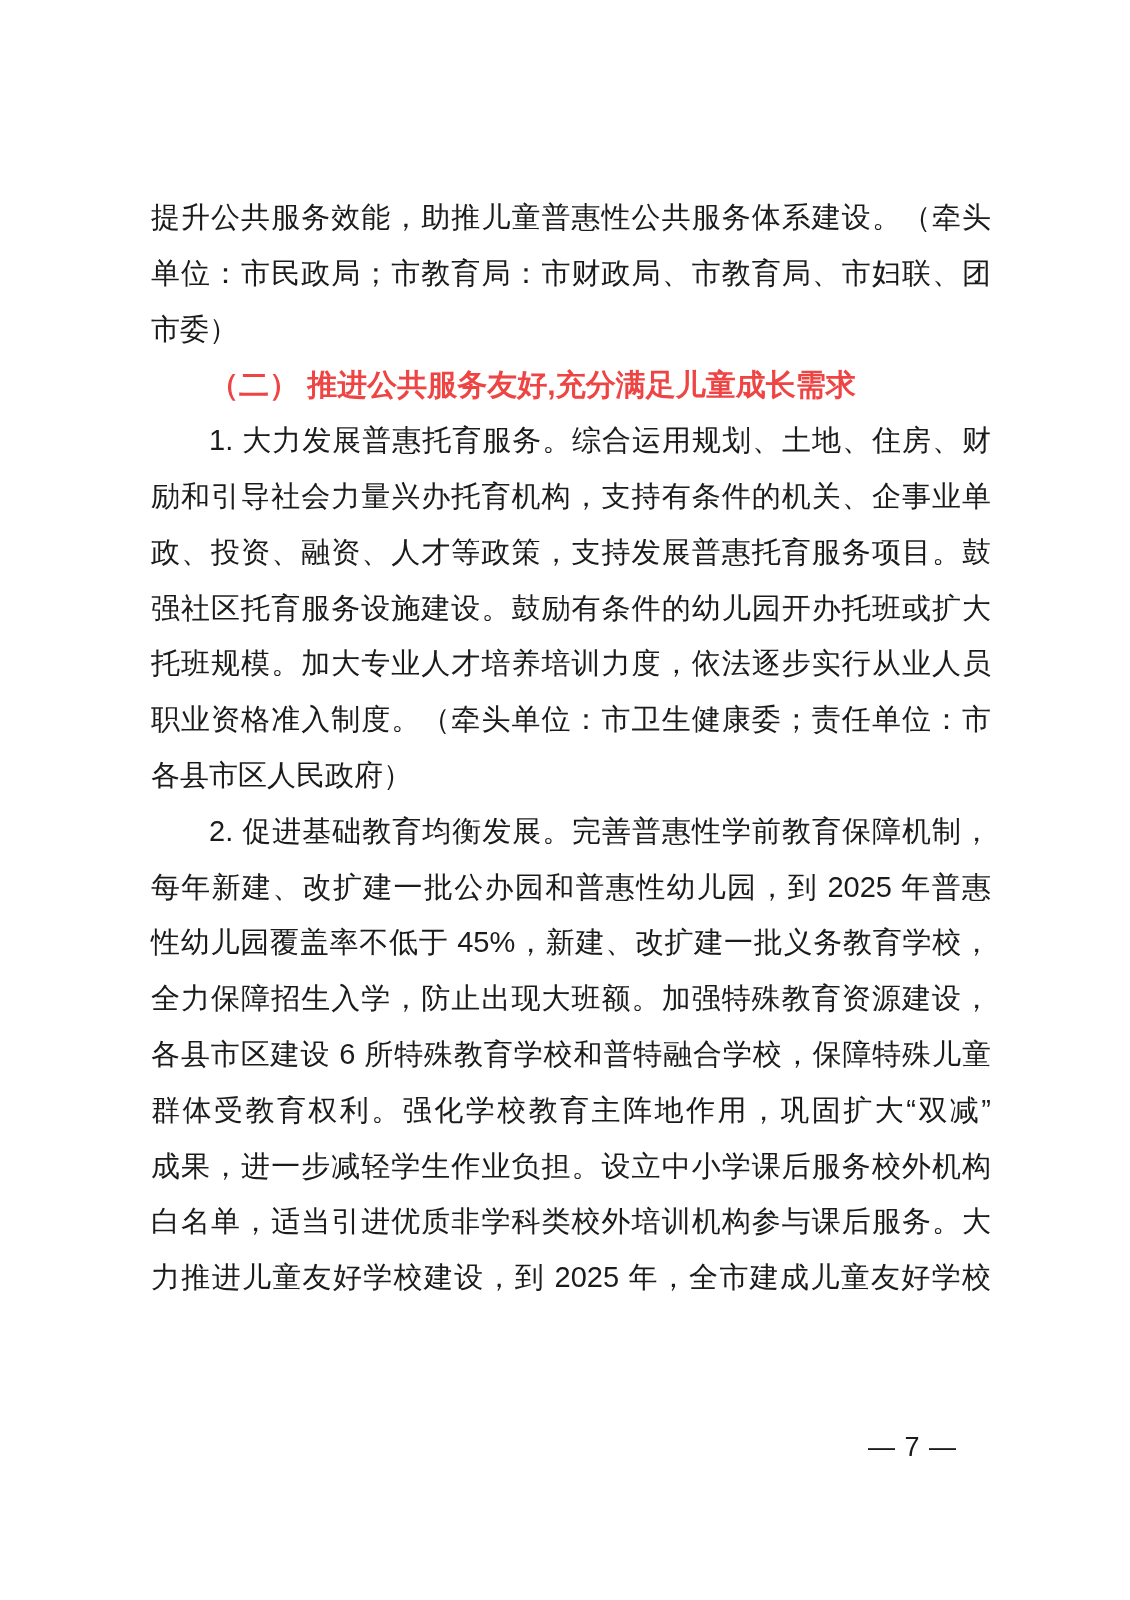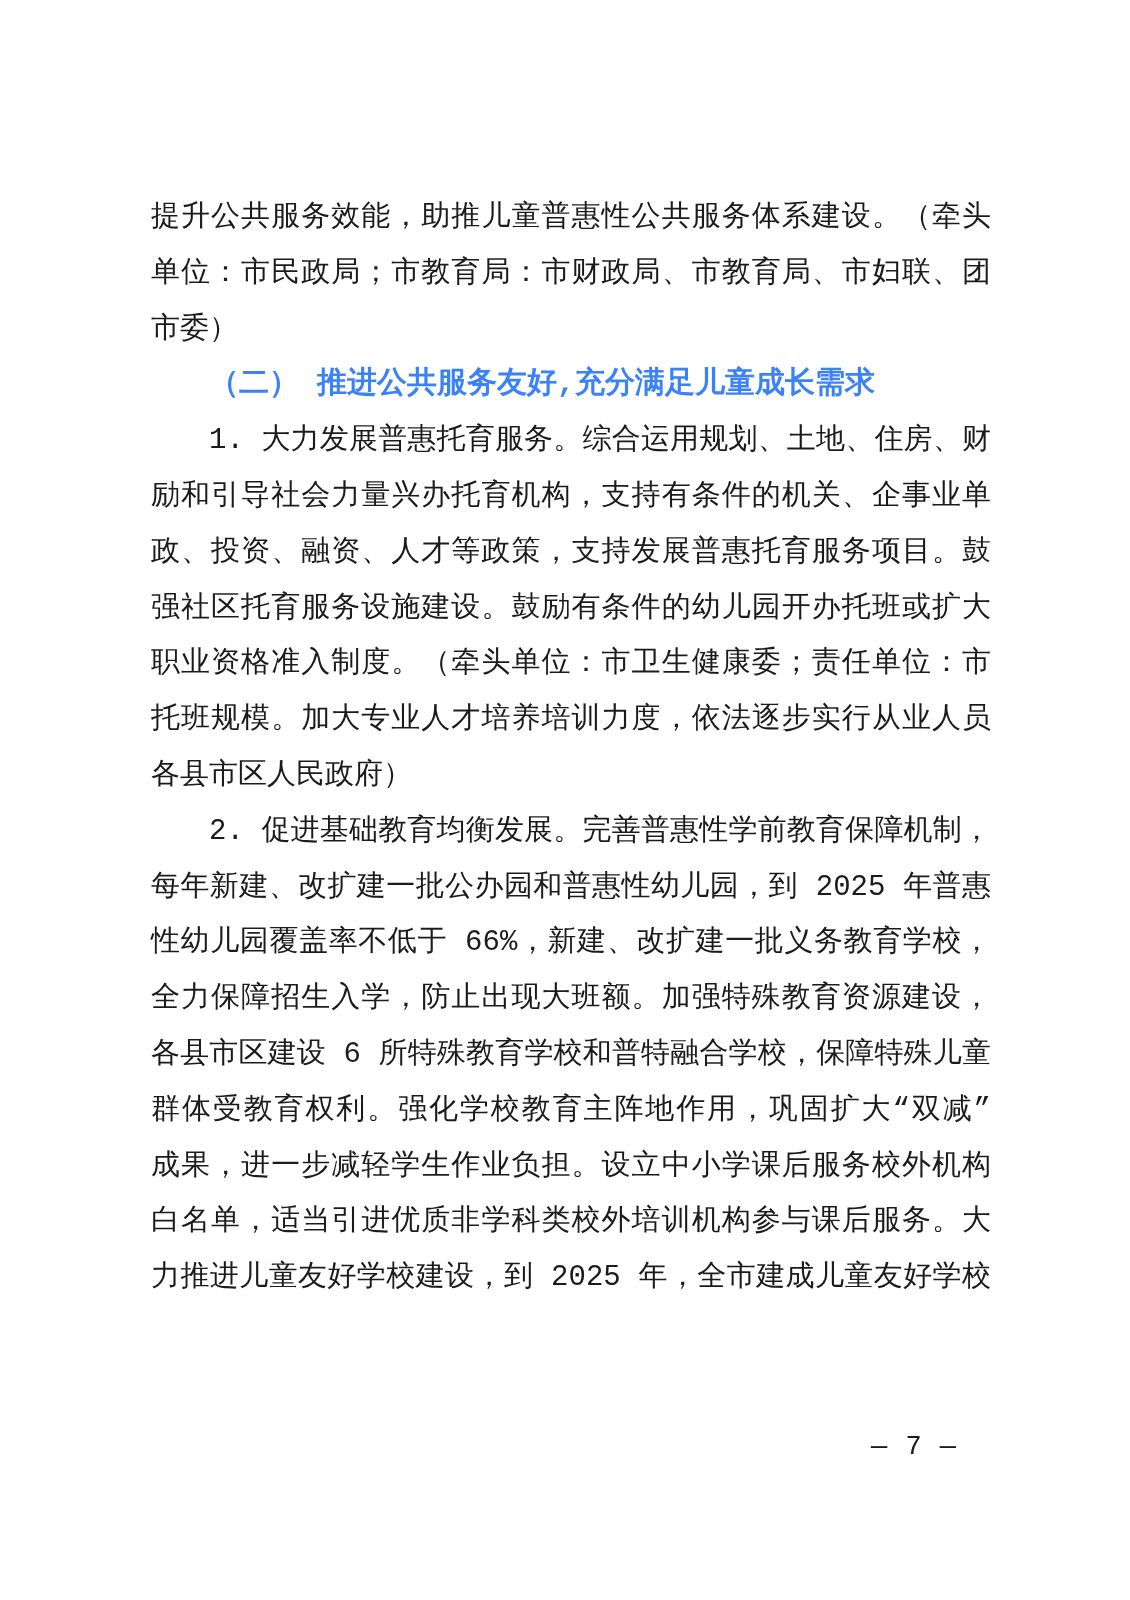--- a/index.html
+++ b/index.html
@@ -6,21 +6,21 @@
     margin: 0;
     padding: 0;
     background: #ffffff;
   }
   .page {
     position: relative;
     width: 1130px;
     height: 1600px;
     background: #ffffff;
     overflow: hidden;
-    font-family: Liberation Mono, monospace;
+    font-family: Liberation Sans, sans-serif;
   }
   .doc-body {
     position: absolute;
     left: 151px;
     top: 190px;
     width: 840px;
   }
   .doc-line {
     height: 55.8px;
     line-height: 55.8px;
@@ -33,21 +33,21 @@
   .jl {
     white-space: normal;
     text-align-last: justify;
   }
   .ind {
     padding-left: 58px;
   }
   .heading {
     font-weight: 700;
     font-size: 30px;
-    color: #3b82f6;
+    color: #ef4444;
   }
   .page-number {
     position: absolute;
     top: 1430px;
     right: 173px;
     height: 34px;
     line-height: 34px;
     font-size: 27px;
     color: #1b1b1b;
     letter-spacing: 1px;
@@ -60,26 +60,26 @@
 <div class="page">
   <div class="doc-body">
     <div class="doc-line jl">提升公共服务效能，助推儿童普惠性公共服务体系建设。（牵头</div>
     <div class="doc-line jl">单位：市民政局；市教育局：市财政局、市教育局、市妇联、团</div>
     <div class="doc-line">市委）</div>
     <div class="doc-line heading ind">（二） 推进公共服务友好,充分满足儿童成长需求</div>
     <div class="doc-line jl ind">1. 大力发展普惠托育服务。综合运用规划、土地、住房、财</div>
     <div class="doc-line jl">励和引导社会力量兴办托育机构，支持有条件的机关、企事业单</div>
     <div class="doc-line jl">政、投资、融资、人才等政策，支持发展普惠托育服务项目。鼓</div>
     <div class="doc-line jl">强社区托育服务设施建设。鼓励有条件的幼儿园开办托班或扩大</div>
+    <div class="doc-line jl">托班规模。加大专业人才培养培训力度，依法逐步实行从业人员</div>
     <div class="doc-line jl">职业资格准入制度。（牵头单位：市卫生健康委；责任单位：市</div>
-    <div class="doc-line jl">托班规模。加大专业人才培养培训力度，依法逐步实行从业人员</div>
     <div class="doc-line">各县市区人民政府）</div>
     <div class="doc-line jl ind">2. 促进基础教育均衡发展。完善普惠性学前教育保障机制，</div>
     <div class="doc-line jl">每年新建、改扩建一批公办园和普惠性幼儿园，到 2025 年普惠</div>
-    <div class="doc-line jl">性幼儿园覆盖率不低于 66%，新建、改扩建一批义务教育学校，</div>
+    <div class="doc-line jl">性幼儿园覆盖率不低于 45%，新建、改扩建一批义务教育学校，</div>
     <div class="doc-line jl">全力保障招生入学，防止出现大班额。加强特殊教育资源建设，</div>
     <div class="doc-line jl">各县市区建设 6 所特殊教育学校和普特融合学校，保障特殊儿童</div>
     <div class="doc-line jl">群体受教育权利。强化学校教育主阵地作用，巩固扩大“双减”</div>
     <div class="doc-line jl">成果，进一步减轻学生作业负担。设立中小学课后服务校外机构</div>
     <div class="doc-line jl">白名单，适当引进优质非学科类校外培训机构参与课后服务。大</div>
     <div class="doc-line jl">力推进儿童友好学校建设，到 2025 年，全市建成儿童友好学校</div>
   </div>
   <div class="page-number">— 7 —</div>
 </div>
 

